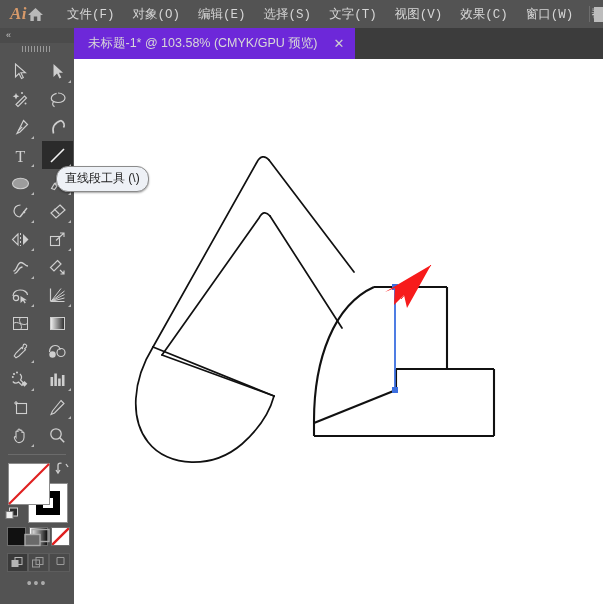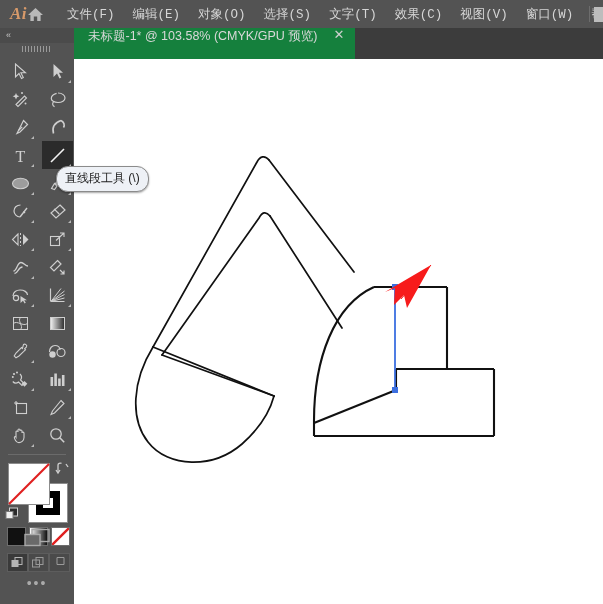--- a/index.html
+++ b/index.html
@@ -30,21 +30,21 @@
   .menubar-right{position:absolute;right:4px;top:0;height:28px;display:flex;align-items:center;}
   .ws-box{width:15px;height:15px;background:#bdbdbd;}
 
   
   .tabbar{
     position:absolute;left:74px;top:28px;width:529px;height:31px;
     background:#3c3c3c;
   }
   .doc-tab{
     position:absolute;left:0;top:0;height:31px;
-    background:#15803d;display:flex;
+    background:#6d28d9;display:flex;align-items:center;
     padding:0 0 0 14px;box-sizing:border-box;
   }
   .doc-tab-title{color:#d8d8d8;font-size:12.5px;white-space:nowrap;}
   .doc-tab-close{
     color:#cfcfcf;font-size:13px;margin:0 11px 0 16px;cursor:pointer;line-height:1;
   }
 
   
   .toolpanel{
     position:absolute;left:0;top:28px;width:74px;height:576px;background:#535353;
@@ -146,26 +146,26 @@
   <div class="menubar">
     <div class="ai-logo">Ai</div>
     <div class="home-ico">
       <svg width="17" height="15" viewBox="0 0 17 15" aria-hidden="true">
         <path d="M8.5 1 L16 8 L13.6 8 L13.6 14 L10.2 14 L10.2 9.6 L6.8 9.6 L6.8 14 L3.4 14 L3.4 8 L1 8 Z" fill="#b9b9b9"></path>
       </svg>
     </div>
     <div class="menu-sep"></div>
     <div class="menu-items">
       <div class="menu-item">文件(F)</div>
+      <div class="menu-item">对象(O)</div>
       <div class="menu-item">编辑(E)</div>
-      <div class="menu-item">对象(O)</div>
       <div class="menu-item">选择(S)</div>
       <div class="menu-item">文字(T)</div>
+      <div class="menu-item">视图(V)</div>
       <div class="menu-item">效果(C)</div>
-      <div class="menu-item">视图(V)</div>
       <div class="menu-item">窗口(W)</div>
       <div class="menu-item">帮助(H)</div>
     </div>
     <div class="menubar-right">
       <div class="menu-sep"></div>
       <div class="ws-box"></div>
     </div>
   </div>
 
   <div class="tabbar">

